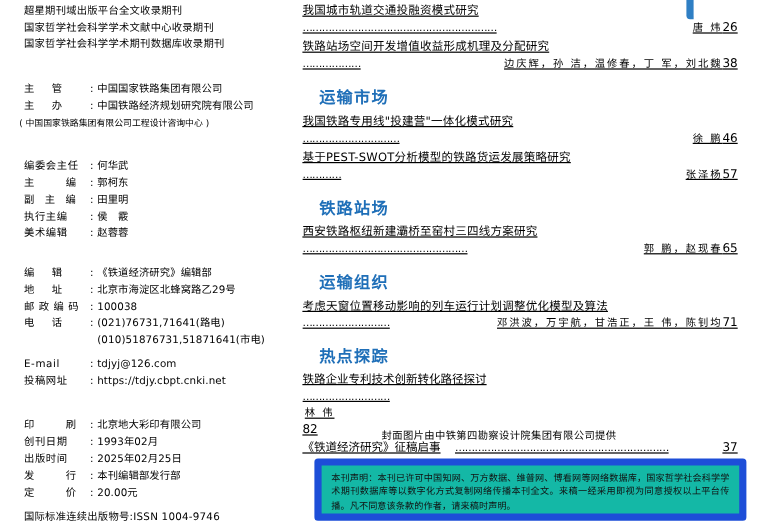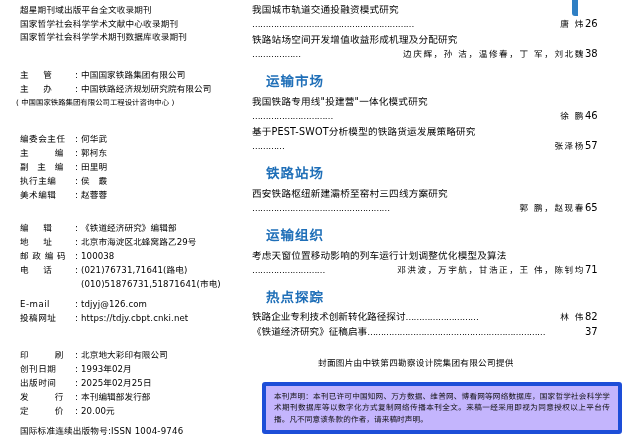--- a/index.html
+++ b/index.html
@@ -104,21 +104,22 @@
   .section-title {
     color: #1f6fb8;
     font-size: 13.5px;
     font-weight: bold;
     letter-spacing: 1px;
     margin: 9px 0 4px 16px;
     font-family: "DejaVu Sans", "Liberation Sans", sans-serif;
   }
 
   .entry {
-    margin: 0 17px 1px 2px;
+    margin: 0 0 1px 2px;
+    text-decoration: underline;
   }
   .entry .title {
     font-size: 9.6px;
     line-height: 15px;
     letter-spacing: 0.2px;
     color: #000;
   }
   .entry .auth {
     font-size: 8.6px;
     line-height: 14px;
@@ -148,25 +149,25 @@
     letter-spacing: 0;
   }
 
   
   .notice {
     position: absolute;
     left: 262px;
     top: 382px;
     width: 360px;
     height: 52px;
-    border: 4px solid #1d4ed8;
+    border: 6px solid #1d4ed8;
     border-radius: 3px;
     box-sizing: border-box;
     padding: 5px 8px 4px 8px;
-    background: #c4b5fd;
+    background: #14b8a6;
   }
   .notice p {
     margin: 0;
     font-size: 7.6px;
     line-height: 11.4px;
     letter-spacing: 0.1px;
     color: #111;
     text-align: justify;
   }
 
@@ -383,29 +384,29 @@
       <div class="title">考虑天窗位置移动影响的列车运行计划调整优化模型及算法</div>
       <div class="auth">
         <span class="dots">………………………</span>
         <span class="names">邓洪波，万宇航，甘浩正，王 伟，陈钊均</span>
         <span class="pg">71</span>
       </div>
     </div>
 
     <div class="section-title">热点探踪</div>
     <div class="entry">
-      <div class="auth" style="display:flex;">
+      <div class="auth" style="display:flex;flex-direction:column;">
         <span style="flex:0 0 auto;font-size:9.6px;">铁路企业专利技术创新转化路径探讨</span>
         <span class="dots">………………………</span>
         <span class="names">林 伟</span>
         <span class="pg">82</span>
       </div>
     </div>
     <div class="entry">
-      <div class="auth" style="display:flex;">
+      <div class="auth" style="display:flex;gap:12px;">
         <span style="flex:0 0 auto;font-size:9.6px;">《铁道经济研究》征稿启事</span>
         <span class="dots">…………………………………………………………</span>
         <span class="names"></span>
         <span class="pg">37</span>
       </div>
     </div>
 
   </div>
 
   <div class="cover-credit">封面图片由中铁第四勘察设计院集团有限公司提供</div>

